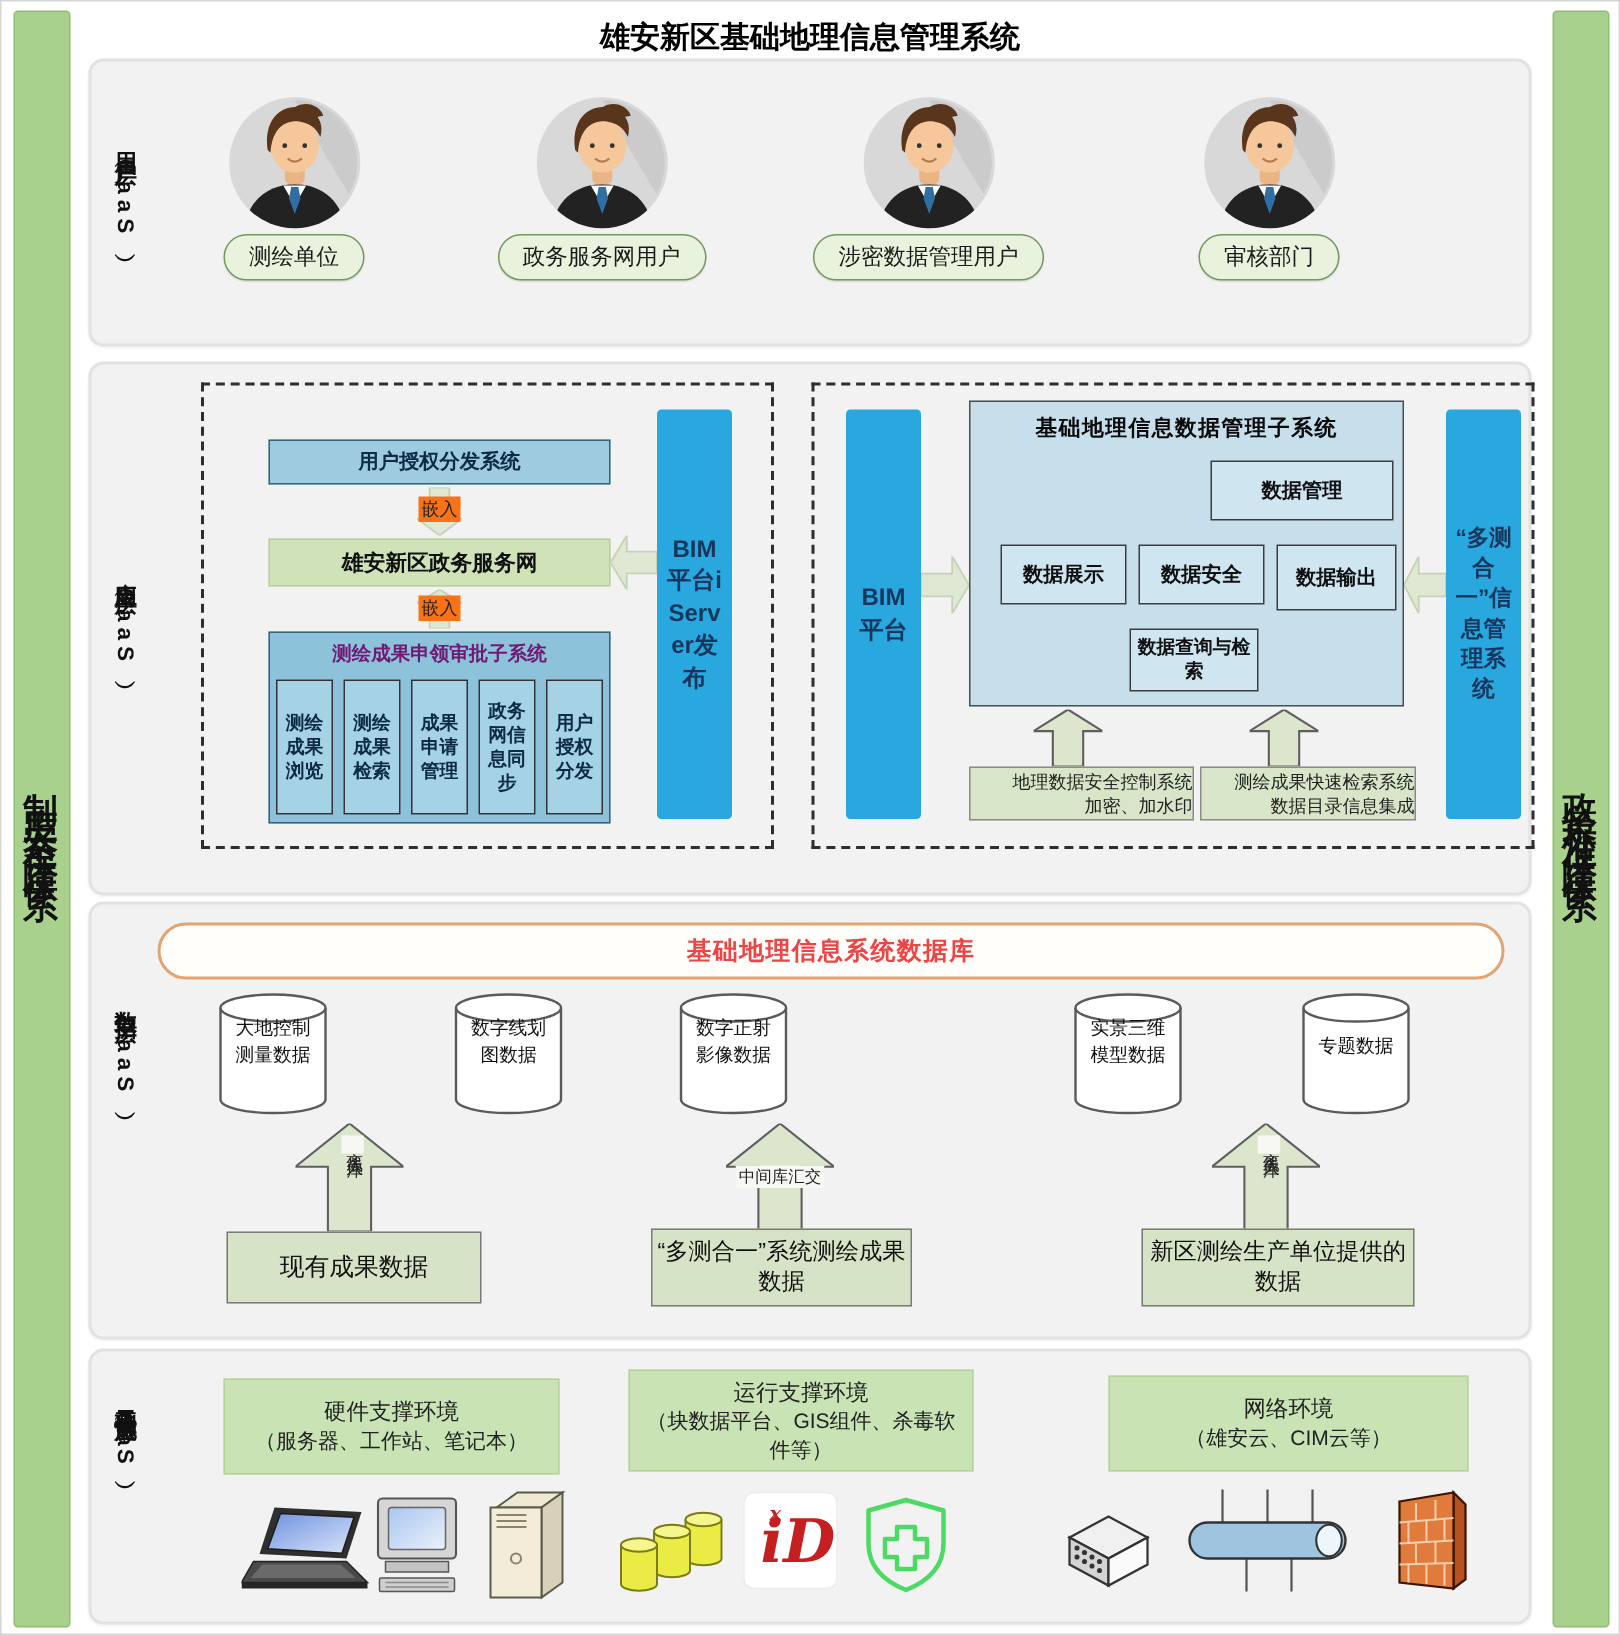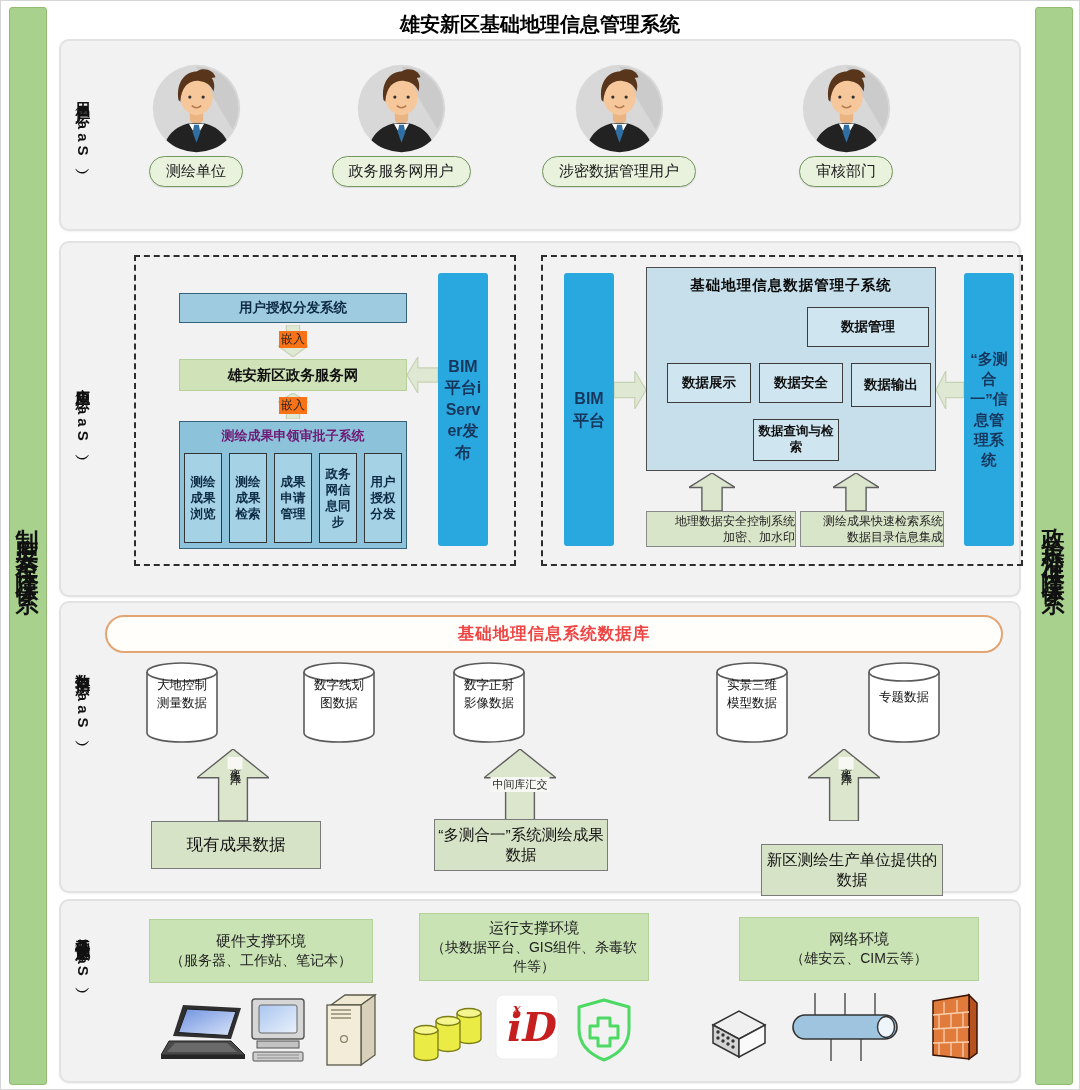--- a/index.html
+++ b/index.html
@@ -246,21 +246,21 @@
   </svg>
   <span class="chip" style="left:519px;top:776px;font-size:11px;background:#f7f7f4;">中间库汇交</span>
 
   <svg class="arr dark abs" viewBox="0 0 100 100" preserveAspectRatio="none" style="left:807px;top:748px;width:72px;height:72px;">
     <polygon points="50,0 100,40 70,40 70,100 30,100 30,40 0,40"></polygon>
   </svg>
   <span class="chipv" style="left:845px;top:756px;">离线入库</span>
 
   <div class="srcbox" style="left:150px;top:820px;width:170px;height:48px;font-size:16.5px;">现有成果数据</div>
   <div class="srcbox" style="left:433px;top:818px;width:174px;height:52px;font-size:15.5px;line-height:1.3;">“多测合一”系统测绘成果数据</div>
-  <div class="srcbox" style="left:760px;top:818px;width:182px;height:52px;font-size:15.5px;line-height:1.3;margin-top:25px;">新区测绘生产单位提供的数据</div>
+  <div class="srcbox" style="left:760px;top:818px;width:182px;height:52px;font-size:15.5px;line-height:1.3;">新区测绘生产单位提供的数据</div>
 
   <div class="sec" style="left:58px;top:898px;width:962px;height:184px;"></div>
   <div class="vlabel" style="left:72px;top:990px;height:128px;letter-spacing:2px;">
     <span>基础设施层</span><span>（IaaS）</span>
   </div>
 
   <div class="envbox" style="left:148px;top:918px;width:224px;height:64px;">
     <span class="t1">硬件支撑环境</span>
     <span class="t2">（服务器、工作站、笔记本）</span>
   </div>

